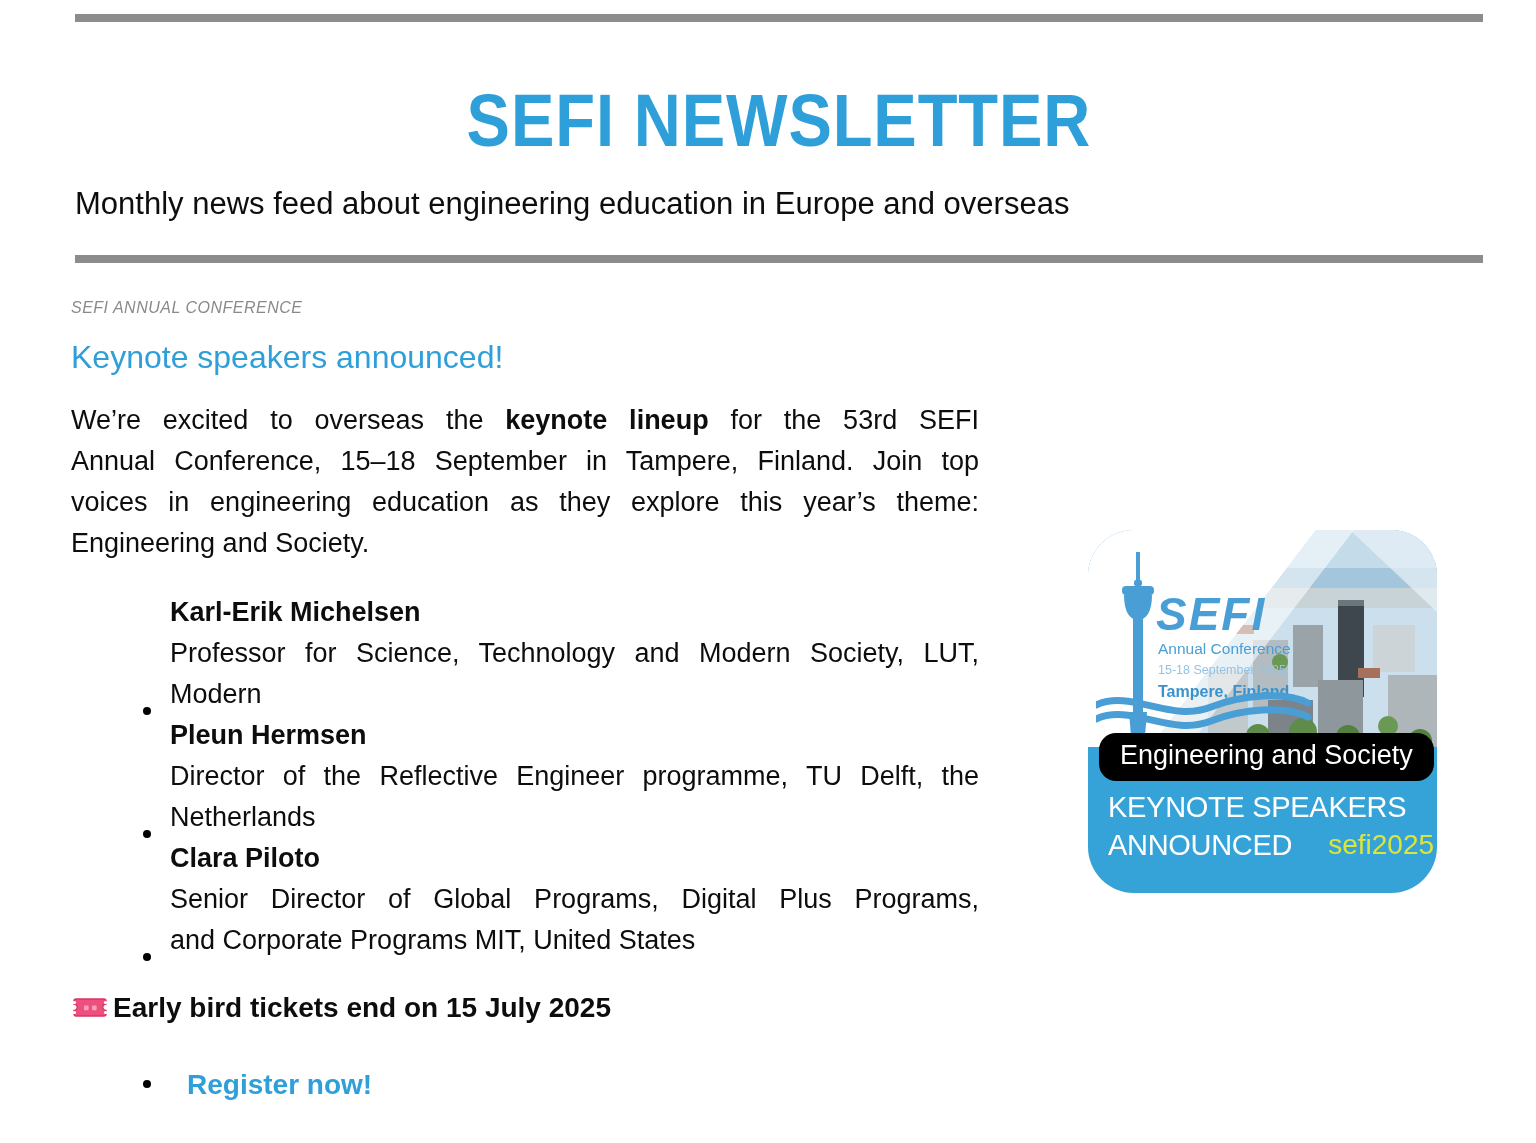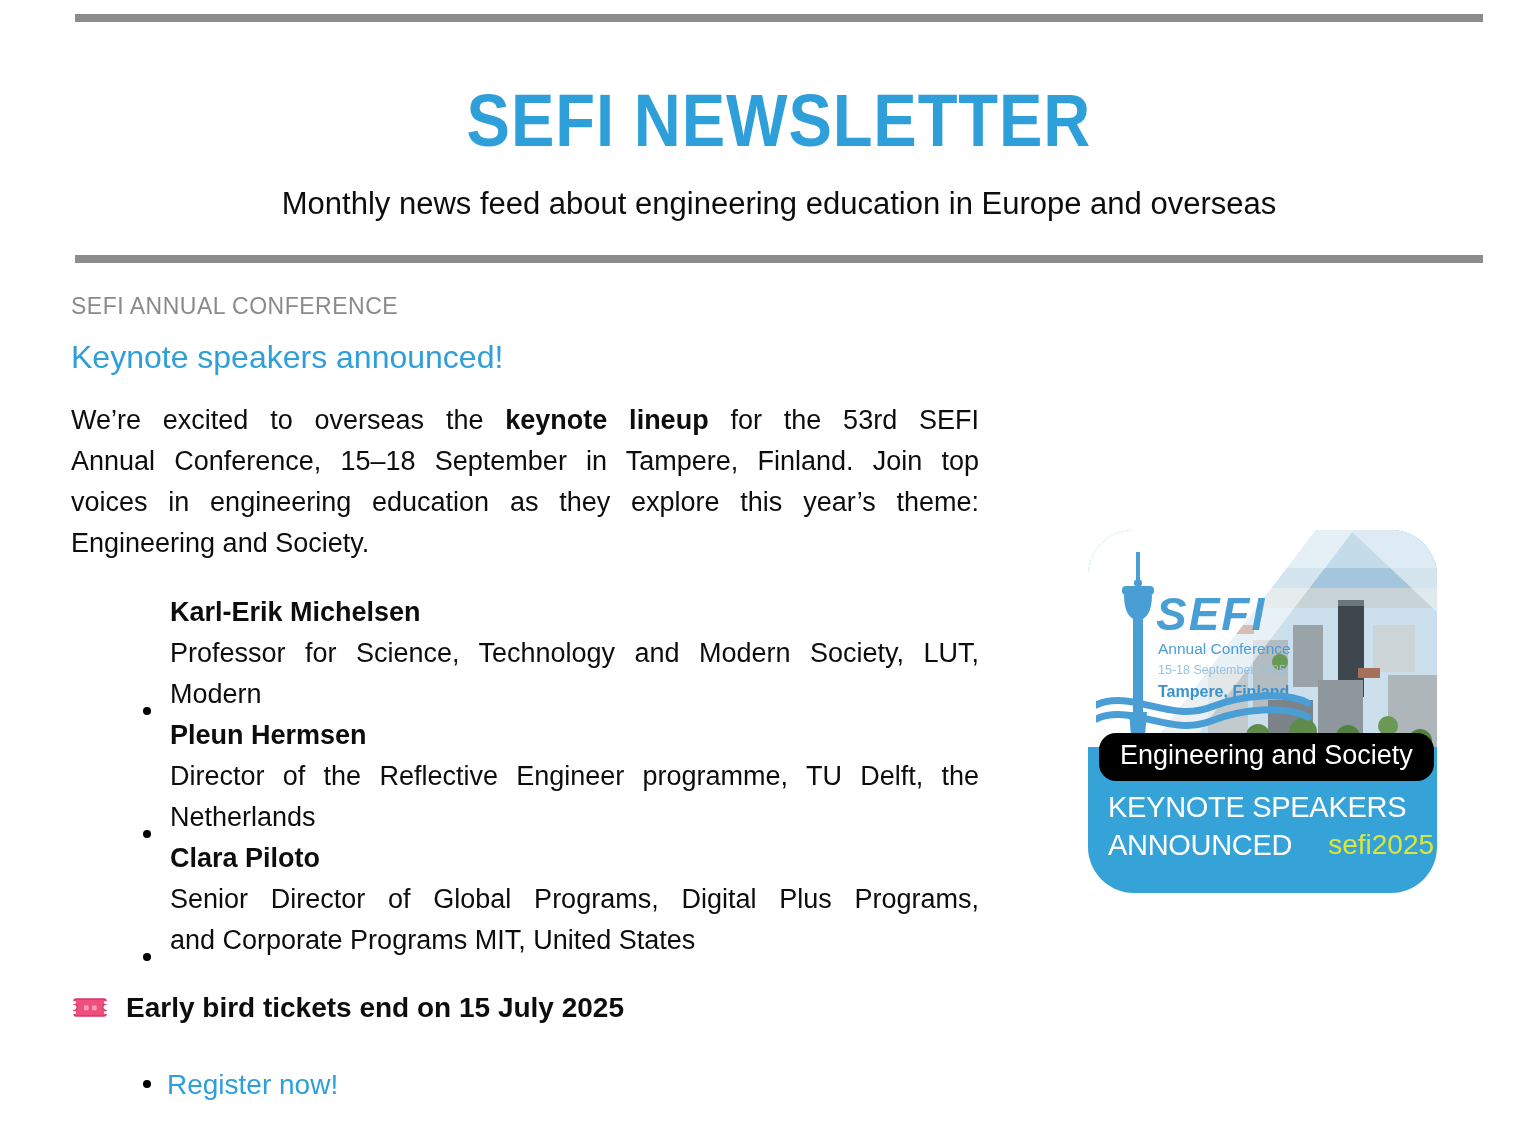--- a/index.html
+++ b/index.html
@@ -7,48 +7,48 @@
         font-family:"Liberation Sans",sans-serif;color:#111;overflow:hidden;}
 
   .rule{position:absolute;left:75px;width:1408px;height:8px;background:var(--bar-gray,#8c8c8c);}
   .rule-top{top:14px;}
   .rule-mid{top:255px;}
 
   .title{position:absolute;top:84px;left:75px;width:1408px;text-align:center;
          font-size:74px;font-weight:800;color:var(--accent-blue,#2e9fd8);line-height:1;}
   .title .condensed{display:inline-block;transform:scaleX(.88);transform-origin:center;letter-spacing:1px;}
 
-  .subtitle{position:absolute;top:186px;left:75px;width:1408px;text-align:center;
+  .subtitle{position:absolute;top:186px;left:75px;width:1408px;text-align:left;
             font-size:31px;color:#0d0d0d;}
 
-  .section-label{position:absolute;top:293px;left:71px;font-size:23px;
-                 color:var(--label-gray,#8a8a8a);letter-spacing:.5px;}
+  .section-label{position:absolute;top:299px;left:71px;font-size:16px;
+                 color:var(--label-gray,#8a8a8a);letter-spacing:.5px;font-style:italic;}
 
   .headline{position:absolute;top:339px;left:71px;font-size:32px;font-weight:normal;
             color:var(--accent-blue,#2e9fd8);}
 
   .intro{position:absolute;top:400px;left:71px;width:908px;font-size:27px;line-height:41px;color:#0d0d0d;}
   .jline{text-align:justify;text-align-last:justify;}
   .lline{text-align:left;}
   .b{font-weight:bold;}
 
   .speakers{position:absolute;top:592px;left:71px;width:908px;font-size:27px;line-height:41px;color:#0d0d0d;}
   .speaker{display:flex;align-items:flex-end;}
   .dot{flex:0 0 auto;width:8px;height:8px;border-radius:50%;background:#000;margin:16px 0 0 72px;}
   .speaker-body{margin-left:19px;width:809px;}
   .speaker-name{font-weight:bold;}
   .role-l1{text-align:justify;text-align-last:justify;}
 
-  .earlybird{position:absolute;top:992px;left:73px;display:flex;align-items:center;gap:19px;
+  .earlybird{position:absolute;top:992px;left:73px;display:flex;align-items:center;gap:6px;
              font-size:28px;font-weight:bold;color:#0d0d0d;}
   .ticket{flex:0 0 auto;display:block;}
 
   .register-row{position:absolute;top:1064px;left:71px;display:flex;align-items:flex-start;
                 font-size:28px;line-height:41px;}
-  .reg-link{margin-left:16px;color:var(--accent-blue,#2e9fd8);font-weight:normal;text-decoration:none;cursor:pointer;}
+  .reg-link{margin-left:36px;color:var(--accent-blue,#2e9fd8);font-weight:bold;text-decoration:none;cursor:pointer;}
 
   
   .card{position:absolute;left:1088px;top:530px;width:349px;height:363px;border-radius:46px;
         overflow:hidden;background:var(--card-blue,#35a3d8);cursor:pointer;}
   .photo{position:absolute;top:0;left:0;width:349px;height:217px;}
   .logo{position:absolute;top:20px;left:8px;width:238px;height:192px;}
   .pill{position:absolute;top:203px;left:11px;background:#000000;color:#fff;font-size:27px;
         padding:7px 21px 10px;border-radius:17px;white-space:nowrap;}
   .announce{position:absolute;left:20px;top:258px;color:#ffffff;font-size:29px;line-height:38px;
             letter-spacing:-0.3px;}

